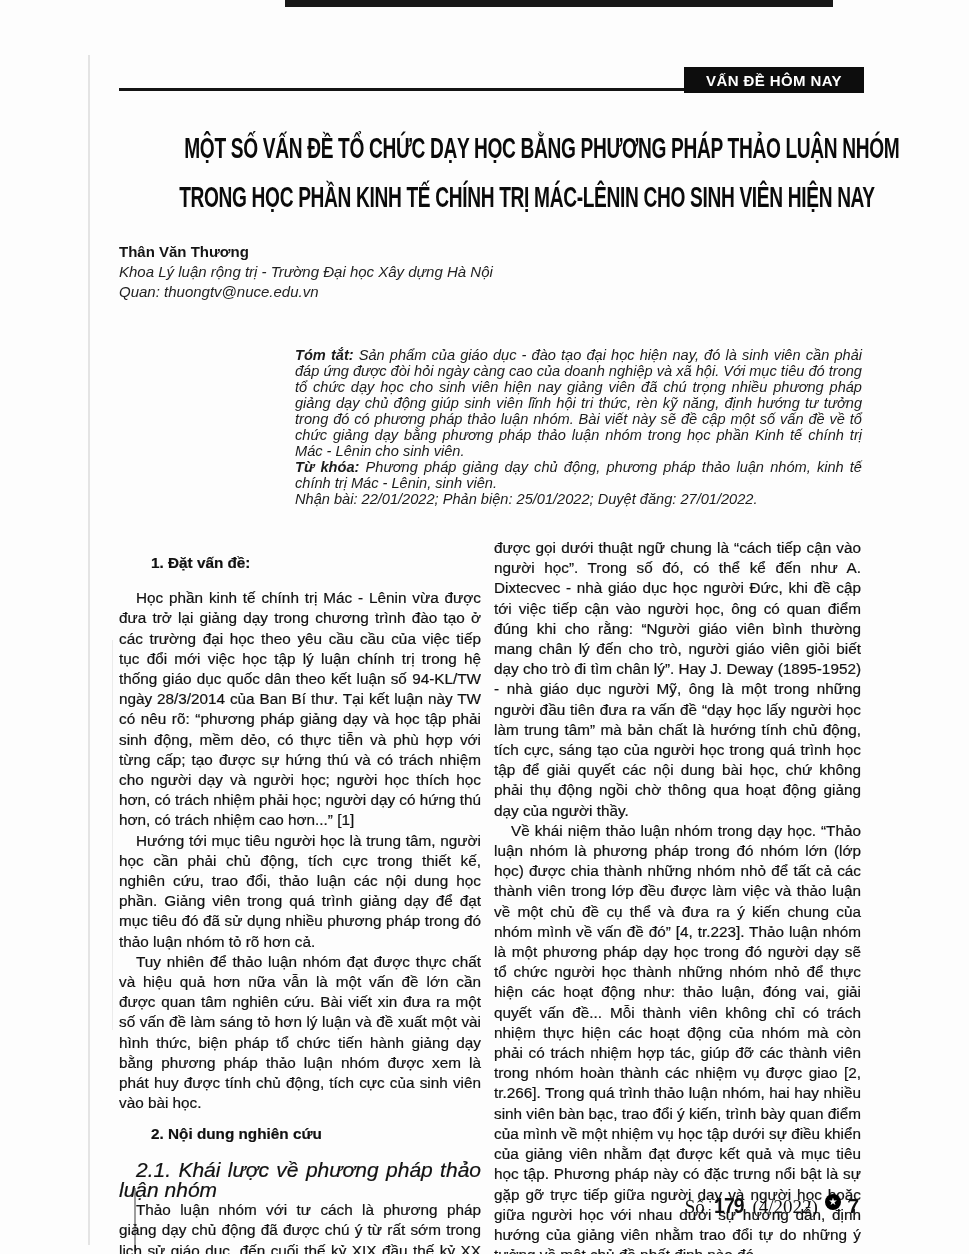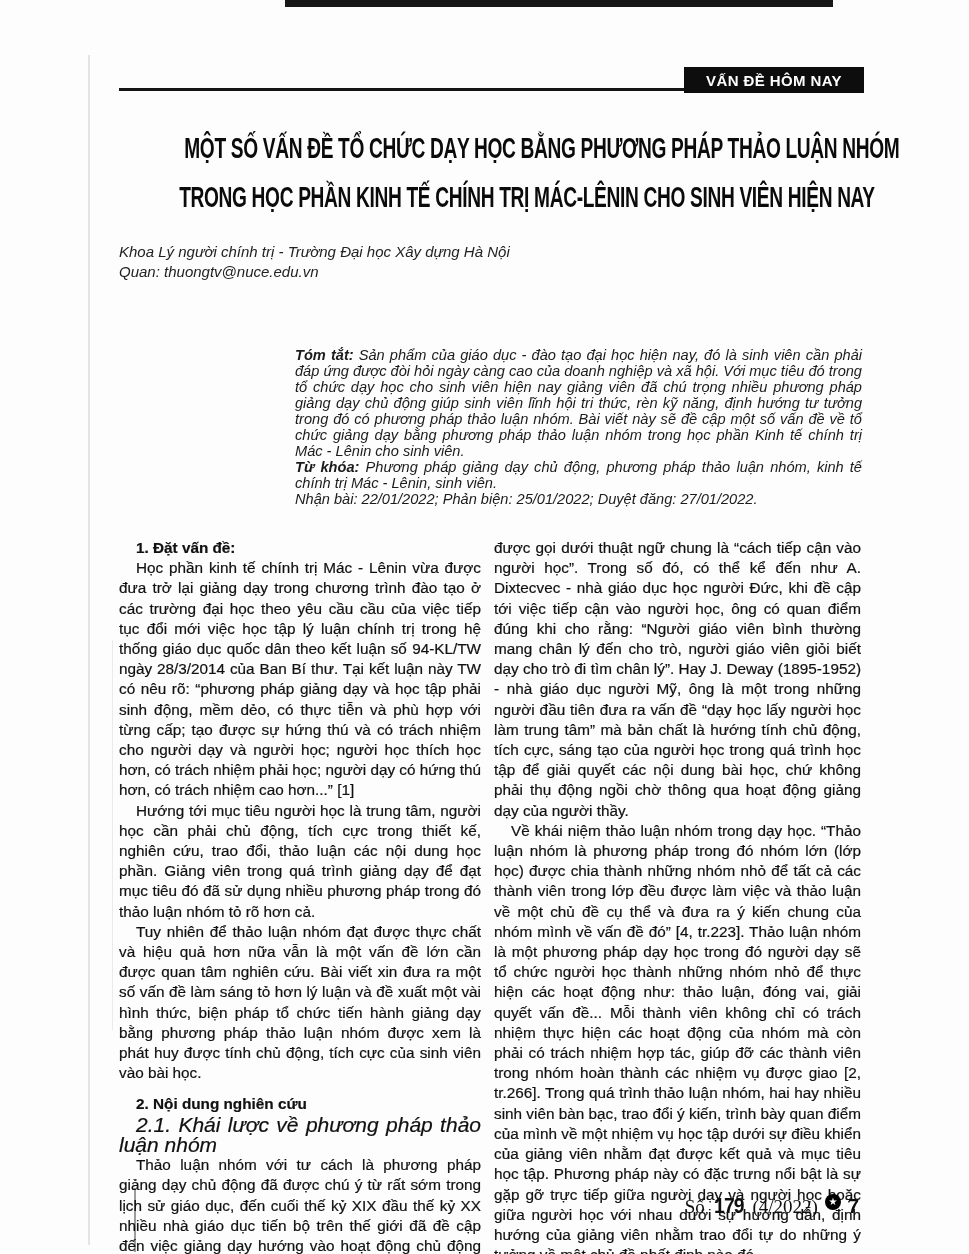--- a/index.html
+++ b/index.html
@@ -49,21 +49,21 @@
   .col{
     position:absolute;top:538px;
     font-size:15.3px;line-height:20.2px;
     text-align:justify;color:#111;
     -webkit-text-stroke:0.2px #111;
   }
   .col-left{left:119px;width:362px;}
   .col-right{left:494px;width:367px;}
   .col p{margin:0;text-indent:17px;}
   .col p.cont{text-indent:0;}
-  .col h3{margin:0;font-size:15.3px;font-weight:bold;text-indent:17px;}
+  .col h3{margin:15px;font-size:15.3px;font-weight:bold;text-indent:17px;}
   .col h3.spaced{margin-top:11px;}
   .col h4{margin:0;font-size:21px;font-weight:normal;font-style:italic;text-indent:17px;}
   
   .footer{
     position:absolute;right:110px;top:1184px;
     display:flex;align-items:baseline;gap:7px;
     color:#0e0e0e;
   }
   .footer .f-so{font-family:"Liberation Serif",serif;font-size:19px;margin-top:12px;}
   .footer .f-issue{font-size:22px;font-weight:bold;letter-spacing:-1px;transform:scaleX(.88);transform-origin:center;display:inline-block;}
@@ -89,21 +89,22 @@
 
   <div class="header-rule"></div>
   <div class="header-tag">VẤN ĐỀ HÔM NAY</div>
 
   <div class="title">
     <div><span class="tline">MỘT SỐ VẤN ĐỀ TỔ CHỨC DẠY HỌC BẰNG PHƯƠNG PHÁP THẢO LUẬN NHÓM</span></div>
     <div><span class="tline">TRONG HỌC PHẦN KINH TẾ CHÍNH TRỊ MÁC-LÊNIN CHO SINH VIÊN HIỆN NAY</span></div>
   </div>
 
   <div class="author">
-    <div class="aff">Khoa Lý người chính trị - Trường Đại học Xây dựng Hà Nội</div>
+    <div class="name">Thân Văn Thương</div>
+    <div class="aff">Khoa Lý luận rộng trị - Trường Đại học Xây dựng Hà Nội</div>
     <div class="email">Quan: thuongtv@nuce.edu.vn</div>
   </div>
 
   <div class="abstract">
     <p><span class="lbl">Tóm tắt:</span><span> Sản phẩm của giáo dục - đào tạo đại học hiện nay, đó là sinh viên cần phải đáp ứng được đòi hỏi ngày càng cao của doanh nghiệp và xã hội. Với mục tiêu đó trong tổ chức dạy học cho sinh viên hiện nay giảng viên đã chú trọng nhiều phương pháp giảng dạy chủ động giúp sinh viên lĩnh hội tri thức, rèn kỹ năng, định hướng tư tưởng trong đó có phương pháp thảo luận nhóm. Bài viết này sẽ đề cập một số vấn đề về tổ chức giảng dạy bằng phương pháp thảo luận nhóm trong học phần Kinh tế chính trị Mác - Lênin cho sinh viên.</span></p>
     <p><span class="lbl">Từ khóa:</span><span> Phương pháp giảng dạy chủ động, phương pháp thảo luận nhóm, kinh tế chính trị Mác - Lênin, sinh viên.</span></p>
     <p>Nhận bài: 22/01/2022; Phản biện: 25/01/2022; Duyệt đăng: 27/01/2022.</p>
   </div>
 
   <div class="col col-left">

